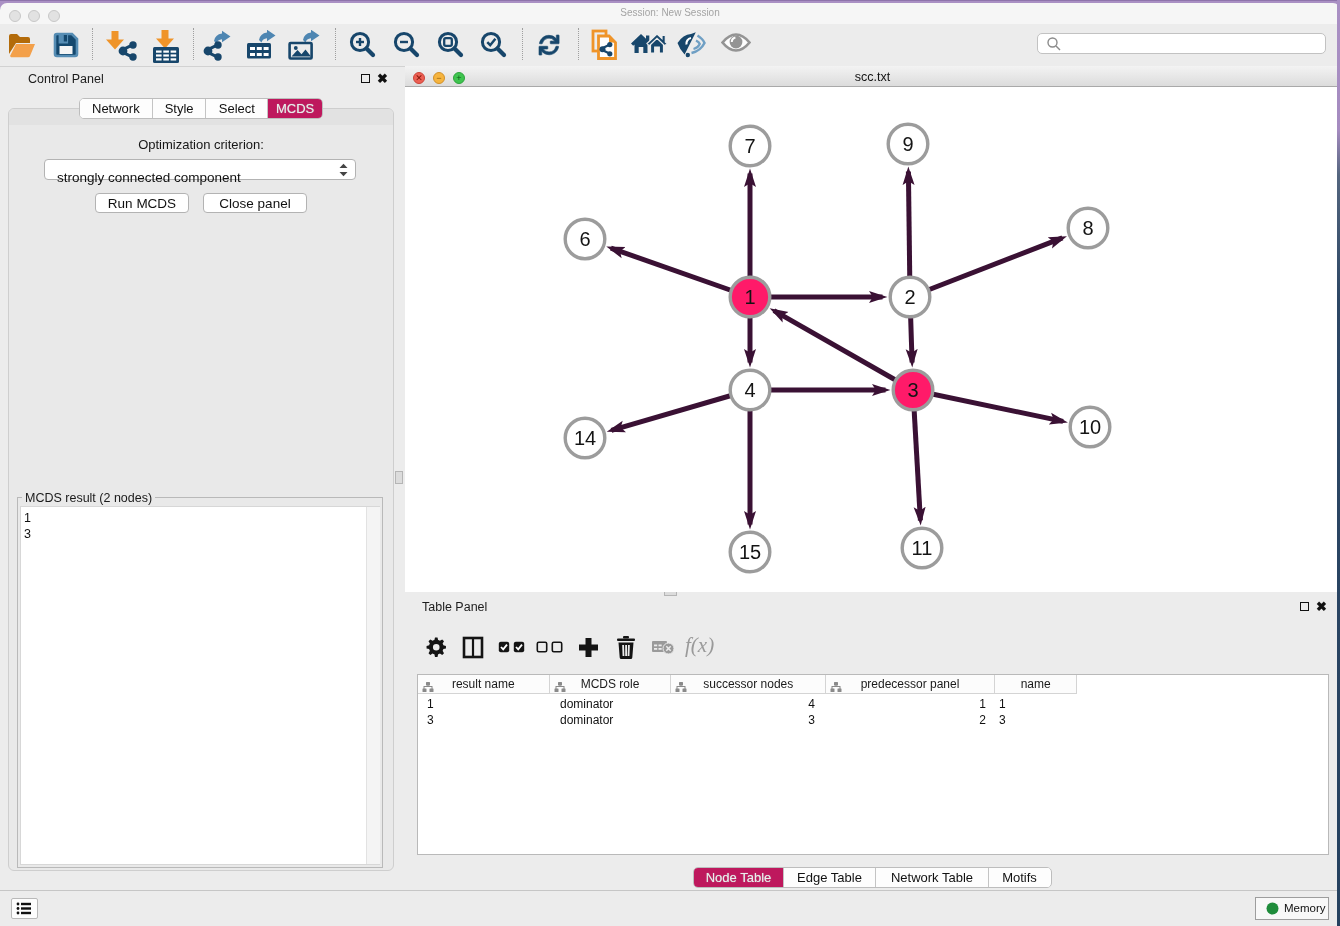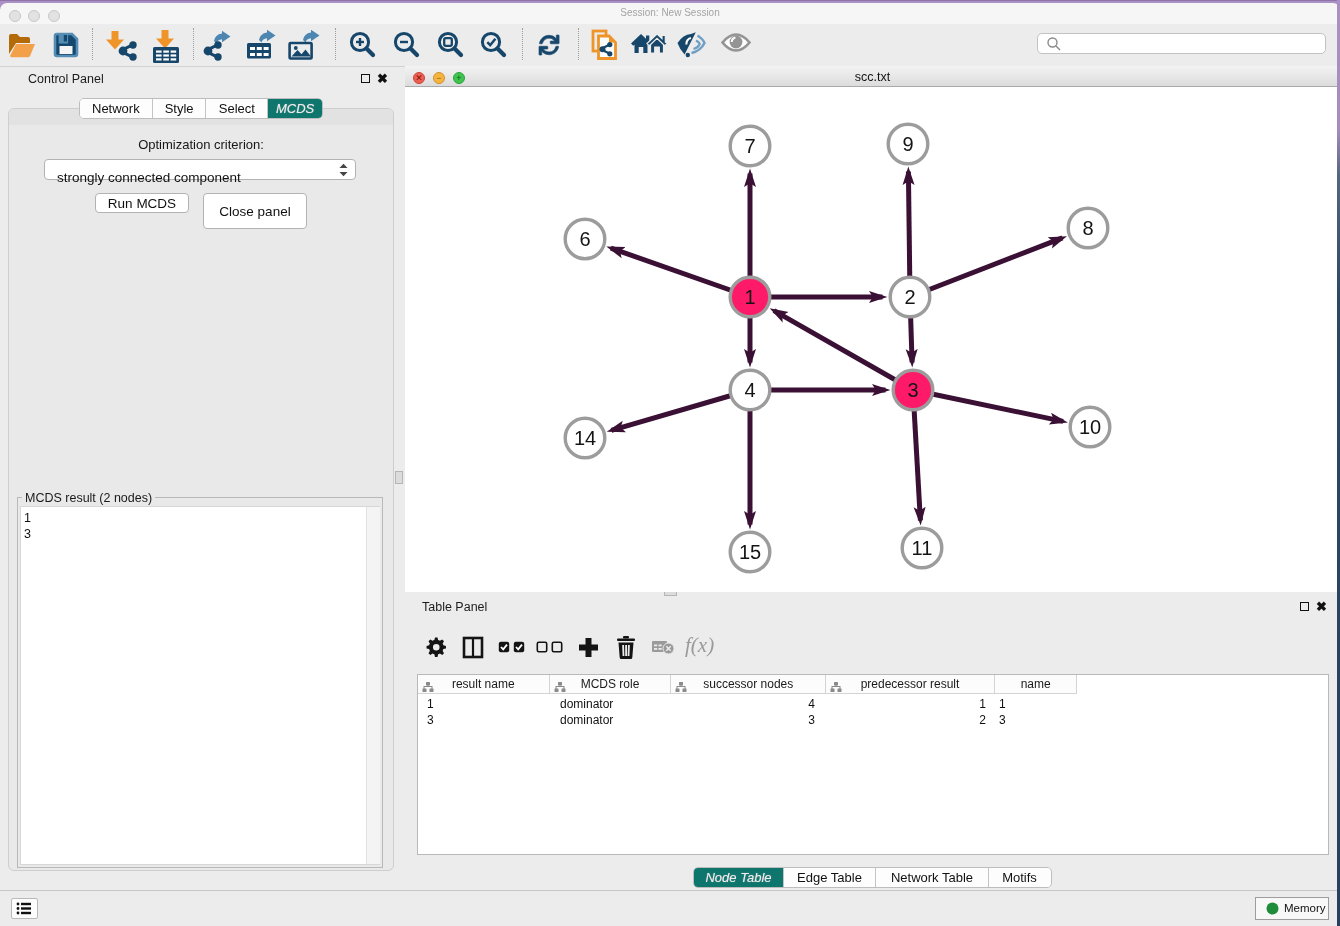--- a/index.html
+++ b/index.html
@@ -14,21 +14,21 @@
 #wtitle{left:0;top:6.5px;width:1340px;text-align:center;font-size:10px;color:#a4a4a4;}
 #toolbar{left:0;top:24px;width:1340px;height:42px;background:#ececec;border-bottom:1px solid #d2d2d2;}
 .sep{position:absolute;top:4px;height:32px;width:0;border-left:1px dotted #9f9f9f;}
 #search{left:1037px;top:9px;width:289px;height:21px;background:#fff;border:1px solid #c2c2c2;border-radius:5px;box-sizing:border-box;}
 .ptitle{font-size:12.5px;color:#1c1c1c;}
 .flt{position:absolute;width:9px;height:9px;border:1.6px solid #111;box-sizing:border-box;}
 .xbtn{position:absolute;font-size:13px;font-weight:bold;color:#111;}
 .tabbar{position:absolute;z-index:6;display:flex;height:19px;border:1px solid #bdbdbd;border-radius:5px;overflow:hidden;background:#fff;}
 .tab{font-size:13px;color:#111;display:flex;align-items:center;justify-content:center;border-right:1px solid #c4c4c4;background:#fdfdfd;}
 .tab:last-child{border-right:none;}
-.tab.sel{background:#0f766e;color:#ececec;text-shadow:0 0 1px #b5b5b5;font-style:italic;}
+.tab.sel{background:#be185d;color:#ececec;text-shadow:0 0 1px #b5b5b5;}
 #cp-panel{left:8px;top:108px;width:386px;height:763px;background:#e9e9e9;border:1px solid #cecece;border-radius:6px;box-sizing:border-box;}
 #cp-band{left:9px;top:109px;width:384px;height:16px;background:#e2e2e2;border-radius:5px 5px 0 0;}
 #optlabel{left:8px;top:137px;width:386px;text-align:center;font-size:13px;color:#161616;}
 #combo{left:44px;top:159px;width:312px;height:21px;background:#fff;border:1px solid #b3b3b3;border-radius:4px;box-sizing:border-box;}
 #combo .ct{position:absolute;left:12px;top:10px;font-size:13.5px;color:#111;}
 .btn{position:absolute;background:#fff;border:1px solid #b3b3b3;border-radius:4px;box-sizing:border-box;font-size:13.5px;color:#111;display:flex;align-items:center;justify-content:center;}
 #grp{left:17px;top:497px;width:366px;height:371px;border:1px solid #b9b9b9;box-sizing:border-box;}
 #grp-title{left:22px;top:491px;font-size:12.5px;color:#1a1a1a;background:#e9e9e9;padding:0 3px;}
 #grp-white{left:20px;top:506px;width:360px;height:359px;background:#fff;border:1px solid #d7d7d7;box-sizing:border-box;}
 #grp-scroll{left:366px;top:507px;width:13px;height:357px;background:#f4f4f4;border-left:1px solid #e2e2e2;}
@@ -220,21 +220,21 @@
 <div class="abs" id="cp-band"></div>
 <div class="txt" id="optlabel">Optimization criterion:</div>
 <div class="abs" id="combo">
     <span class="ct">strongly connected component</span>
   <svg width="11" height="14" style="position:absolute;right:6px;top:3px;">
       <path d="M1.5 5 L5.5 0.8 L9.5 5 Z" fill="#444"></path>
       <path d="M1.5 9 L5.5 13.2 L9.5 9 Z" fill="#444"></path>
     </svg>
 </div>
 <div class="btn" style="left:95px;top:193px;width:94px;height:20px;">Run MCDS</div>
-<div class="btn" style="left:203px;top:193px;width:104px;height:36px;">Close panel</div>
+<div class="btn" style="left:203px;top:193px;width:104px;height:20px;">Close panel</div>
 <div class="abs" id="grp"></div>
 <div class="abs" id="grp-white"></div>
 <div class="abs" id="grp-scroll"></div>
 <div class="txt" id="grp-title">MCDS result (2 nodes)</div>
 <div class="txt" id="grp-text">1<br>3</div>
 
 <div class="abs" id="vgrip"></div>
 <div class="abs" id="hgrip"></div>
 
 <div class="abs" id="nettitle"></div>
@@ -368,21 +368,21 @@
     </svg></div>
 <div class="th" style="left:671.4px;width:154.7px;">successor nodes</div>
 <div class="abs" style="left:675px;top:679px;"><svg width="12" height="12" viewBox="0 0 12 12">
       <g fill="#8a8a8a">
         <rect x="4" y="1" width="4" height="3.4" rx="0.5"></rect>
         <rect x="0.5" y="7.6" width="4" height="3.4" rx="0.5"></rect>
         <rect x="7.5" y="7.6" width="4" height="3.4" rx="0.5"></rect>
         <path d="M5.5,4 h1 v2 h-4 v2 h-1 v-3 h4 z M6.5,4 v1 h4 v3 h-1 v-2 h-4 z" fill="#8a8a8a"></path>
       </g>
     </svg></div>
-<div class="th" style="left:826.1px;width:168.8px;">predecessor result</div>
+<div class="th" style="left:826.1px;width:168.8px;">predecessor panel</div>
 <div class="abs" style="left:830px;top:679px;"><svg width="12" height="12" viewBox="0 0 12 12">
       <g fill="#8a8a8a">
         <rect x="4" y="1" width="4" height="3.4" rx="0.5"></rect>
         <rect x="0.5" y="7.6" width="4" height="3.4" rx="0.5"></rect>
         <rect x="7.5" y="7.6" width="4" height="3.4" rx="0.5"></rect>
         <path d="M5.5,4 h1 v2 h-4 v2 h-1 v-3 h4 z M6.5,4 v1 h4 v3 h-1 v-2 h-4 z" fill="#8a8a8a"></path>
       </g>
     </svg></div>
 <div class="th" style="left:994.9px;width:82.5px;">name</div>
 <div class="td" style="left:427px;top:696px;">1</div>

